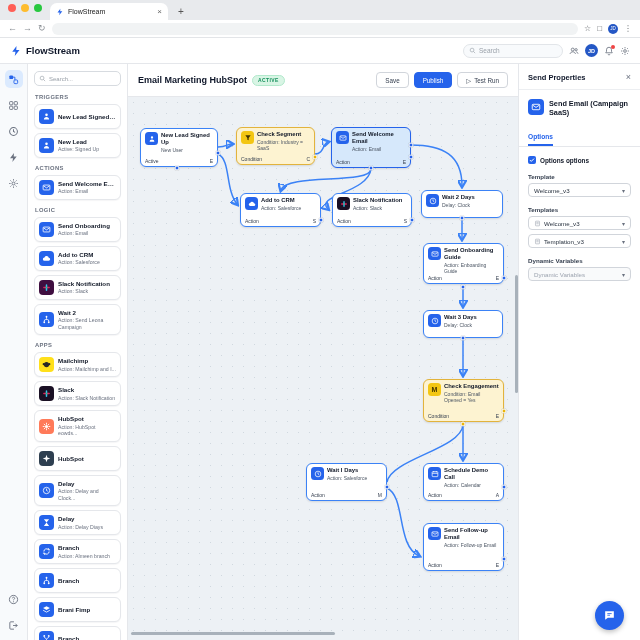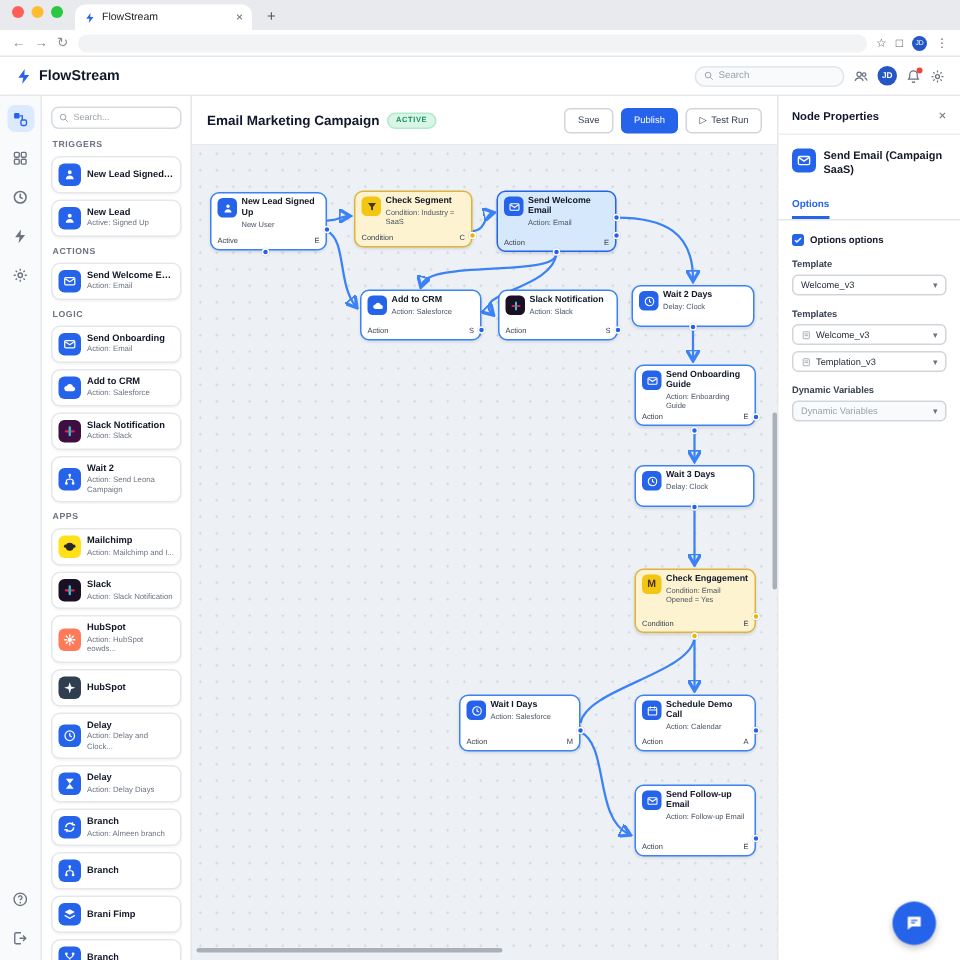--- a/index.html
+++ b/index.html
@@ -589,21 +589,21 @@
               <span class="ctitle">Branch</span>
 
             </span>
           </div>
         </div>
       </div>
   </div>
 
   <div class="canvascol">
     <div class="canvas-header">
-      <span class="ctitle-big">Email Marketing Campaign</span>
+      <span class="ctitle-big">Email Marketing HubSpot</span>
       <span class="badge">ACTIVE</span>
       <div class="cbtns">
         <button class="btn">Save</button>
         <button class="btn primary">Publish</button>
         <button class="btn">
             <span>▷</span>
             <span>Test Run</span>
           </button>
       </div>
     </div>
@@ -857,21 +857,21 @@
           <div class="port" style="left: 376px; top: 390px; background: rgb(37, 99, 235);"></div>
           <div class="port" style="left: 376px; top: 462px; background: rgb(37, 99, 235);"></div>
         </div>
       <div class="hscroll"></div>
       <div class="vscroll"></div>
     </div>
   </div>
 
   <div class="panel">
     <div class="pheader">
-      <span class="ptitle">Node Properties</span>
+      <span class="ptitle">Send Properties</span>
       <span class="pclose">×</span>
     </div>
     <div class="pnode">
       <span class="icbg pnicon" style="background:#2563eb">
           <svg class="ic">
             <use href="#i-envelope"></use>
           </svg>
         </span>
       <span class="pnodename">Send Email (Campaign SaaS)</span>
     </div>

